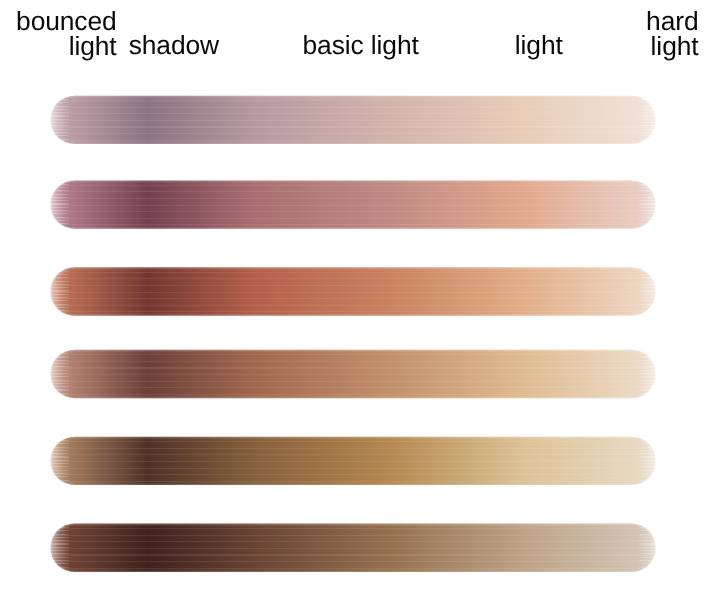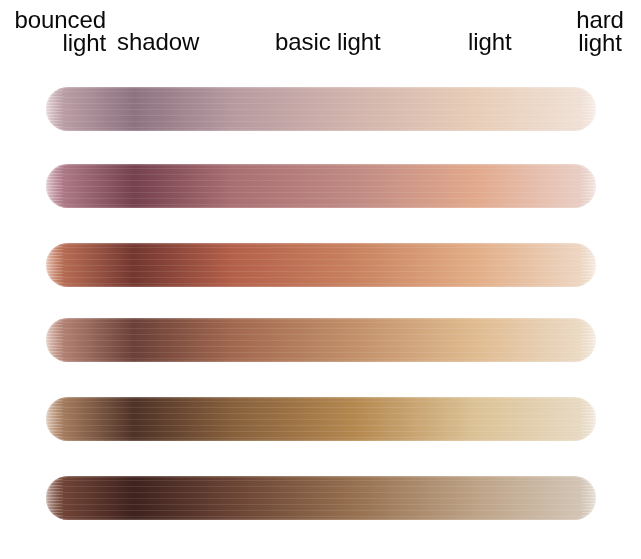--- a/index.html
+++ b/index.html
@@ -60,21 +60,21 @@
   .zone-label.l-light {
     left: 468px;
     top: 30px;
     width: 60px;
     text-align: left;
   }
   .zone-label.l-hard {
     left: 565px;
     top: 8px;
     width: 70px;
-    text-align: center;
+    text-align: right;
   }
 
   
   #swatch-stack {
     position: absolute;
     left: 0;
     top: 0;
     width: 641px;
     height: 559px;
   }

